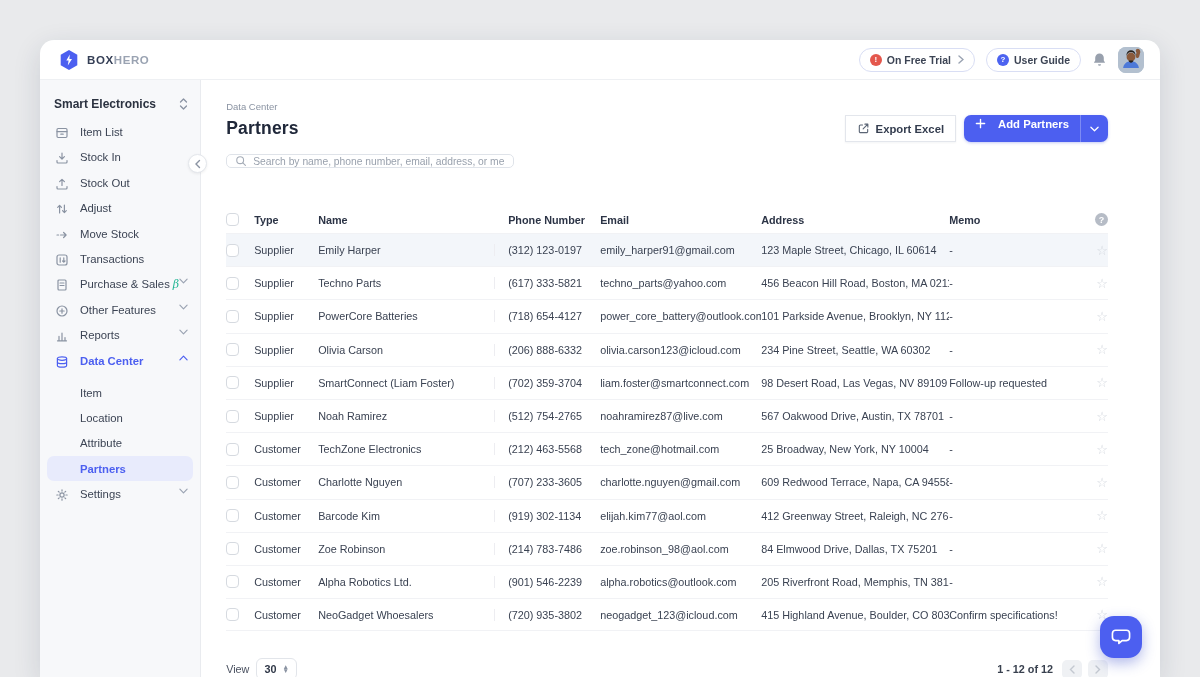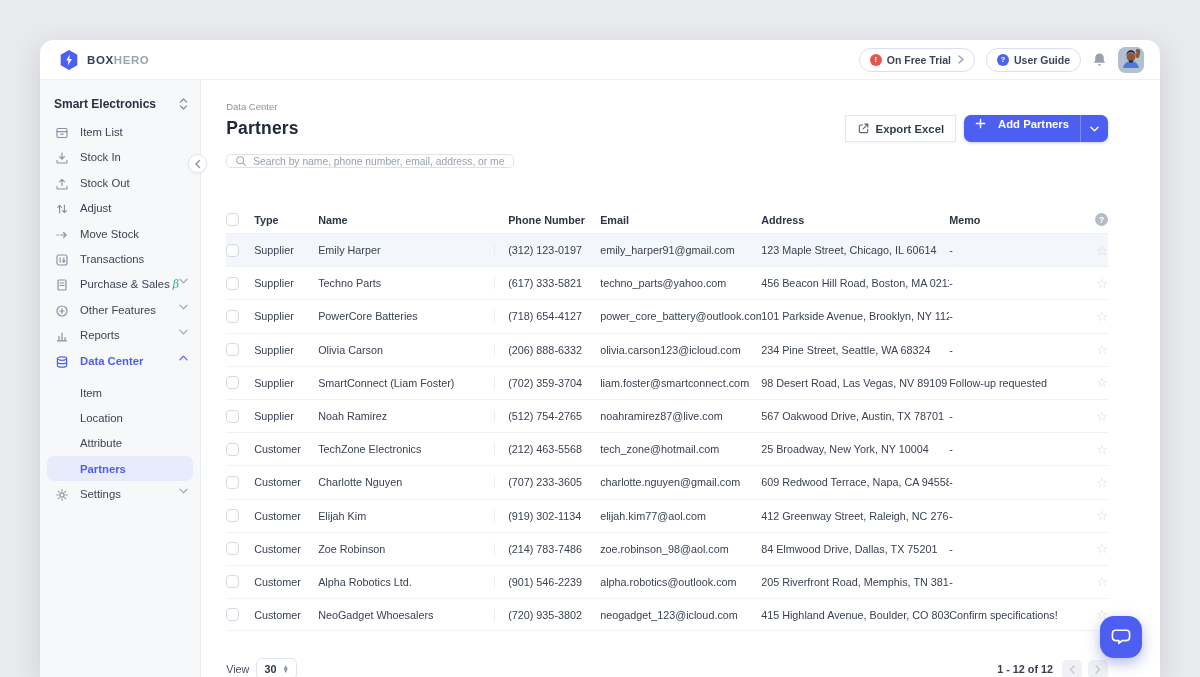--- a/index.html
+++ b/index.html
@@ -415,21 +415,21 @@
             </span>
         </div>
         <div class="tr">
           <span class="td c-cb">
               <span class="checkbox"></span>
             </span>
           <span class="td c-type">Supplier</span>
           <span class="td c-name">Olivia Carson</span>
           <span class="td c-phone">(206) 888-6332</span>
           <span class="td c-email">olivia.carson123@icloud.com</span>
-          <span class="td c-addr">234 Pine Street, Seattle, WA 68324</span>
+          <span class="td c-addr">234 Pine Street, Seattle, WA 60302</span>
           <span class="td c-memo">-</span>
           <span class="td c-star">
               <span class="star">☆</span>
             </span>
         </div>
         <div class="tr">
           <span class="td c-cb">
               <span class="checkbox"></span>
             </span>
           <span class="td c-type">Supplier</span>
@@ -482,21 +482,21 @@
           <span class="td c-memo">-</span>
           <span class="td c-star">
               <span class="star">☆</span>
             </span>
         </div>
         <div class="tr">
           <span class="td c-cb">
               <span class="checkbox"></span>
             </span>
           <span class="td c-type">Customer</span>
-          <span class="td c-name">Elijah Kim</span>
+          <span class="td c-name">Barcode Kim</span>
           <span class="td c-phone">(919) 302-1134</span>
           <span class="td c-email">elijah.kim77@aol.com</span>
           <span class="td c-addr">412 Greenway Street, Raleigh, NC 27601</span>
           <span class="td c-memo">-</span>
           <span class="td c-star">
               <span class="star">☆</span>
             </span>
         </div>
         <div class="tr">
           <span class="td c-cb">

